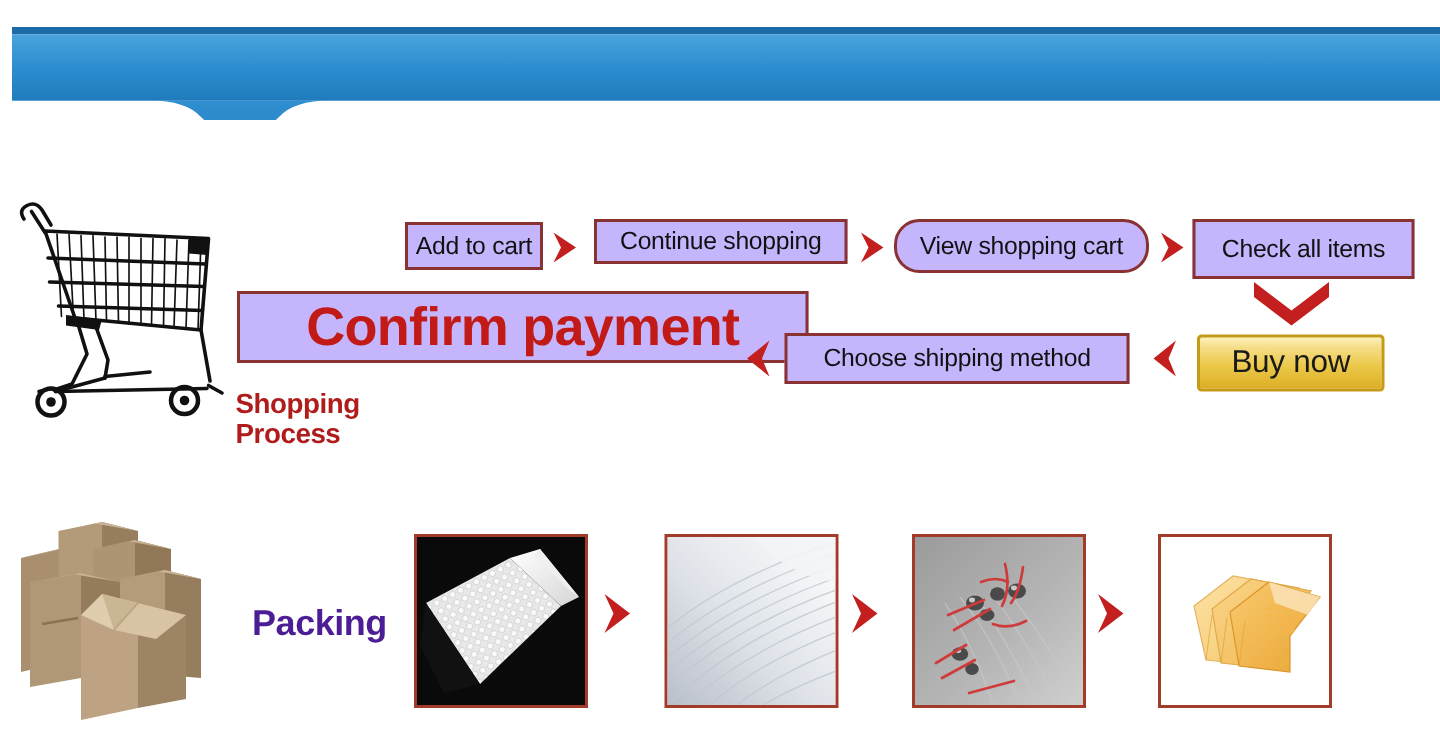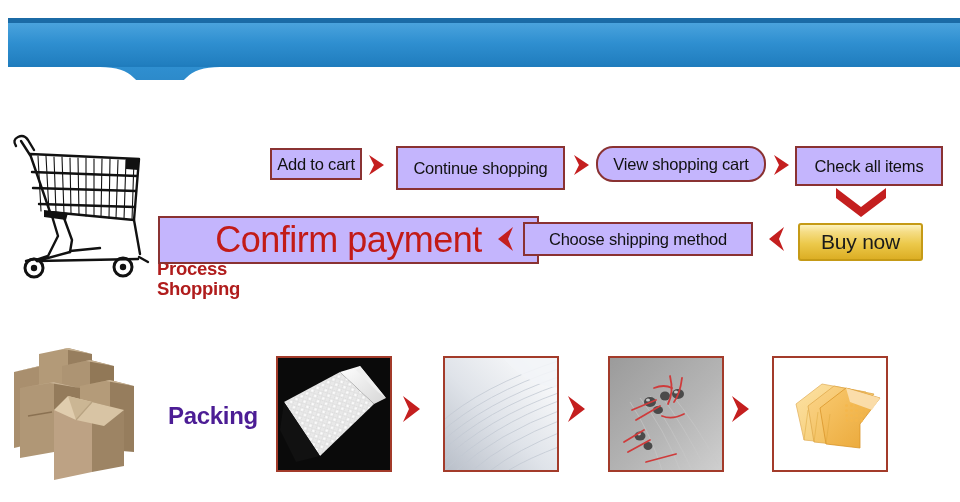--- a/index.html
+++ b/index.html
@@ -75,28 +75,28 @@
     justify-content: center;
     font-family: "Liberation Sans", sans-serif;
     font-size: 16.5px;
     color: #111111;
     white-space: nowrap;
     letter-spacing: -0.2px;
   }
 
   
   .b-add      { left: 270px; top: 148px; width: 92px;  height: 32px; }
-  .b-continue { left: 396px; top: 146px; width: 169px; height: 44px; text-align: center; }
+  .b-continue { left: 396px; top: 146px; width: 169px; height: 30px; text-align: center; }
   .b-view     { left: 596px; top: 146px; width: 170px; height: 36px; border-radius: 17px; }
   .b-check    { left: 795px; top: 146px; width: 148px; height: 40px; }
 
   
   .b-confirm  {
-    left: 158px; top: 216px; width: 381px; height: 48px;
-    font-size: 36px; color: #c21b17; font-weight: 400;
+    left: 158px; top: 194px; width: 381px; height: 48px;
+    font-size: 36px; color: #c21b17; font-weight: 700;
     letter-spacing: -0.5px;
   }
   .b-choose   { left: 523px; top: 222px; width: 230px; height: 34px; }
 
   .buy-now {
     position: absolute;
     left: 798px; top: 223px; width: 125px; height: 38px;
     box-sizing: border-box;
     border: 2px solid #c59a16;
     border-radius: 3px;
@@ -238,22 +238,22 @@
       <path d="M131 129 L140 134"></path>
     </g>
 
     <circle cx="26" cy="140" r="9" fill="none" stroke="#111111" stroke-width="3"></circle>
     <circle cx="26" cy="140" r="3.2" fill="#111111"></circle>
     <circle cx="115" cy="139" r="9" fill="none" stroke="#111111" stroke-width="3"></circle>
     <circle cx="115" cy="139" r="3.2" fill="#111111"></circle>
   </svg>
 
   <div class="proc-label">
+    <div>Shopping</div>
     <div>Process</div>
-    <div>Shopping</div>
   </div>
 </div>
 
 <div class="flowbox b-add">Add to cart</div>
 <div class="flowbox b-continue">Continue shopping</div>
 <div class="flowbox b-view">View shopping cart</div>
 <div class="flowbox b-check">Check all items</div>
 
 <svg class="chev chev-r1a" width="26" height="26" viewBox="0 0 26 26">
   <path d="M4 3 L19 13 L4 23 L9 13 Z" fill="#c41f1f"></path>

